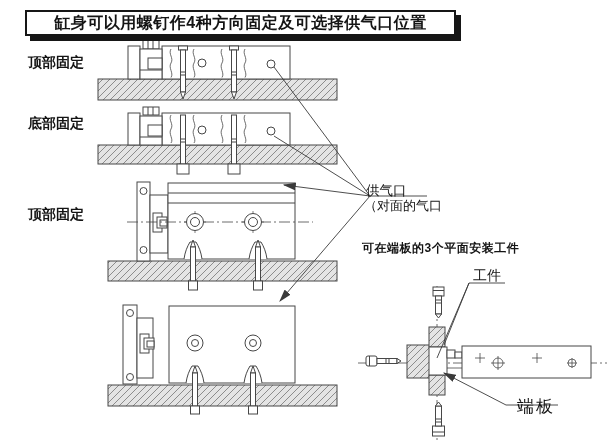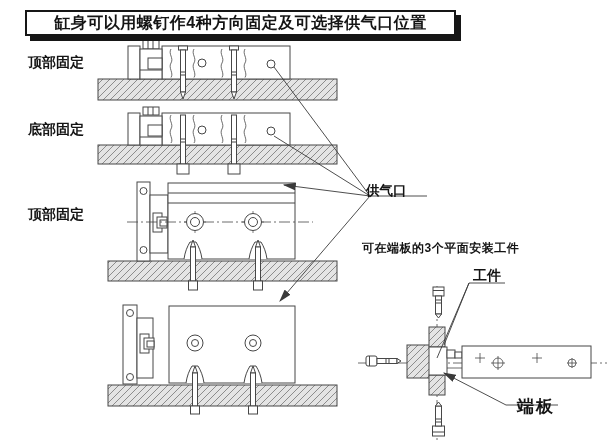--- a/index.html
+++ b/index.html
@@ -8,21 +8,21 @@
     font-family:"Liberation Sans",sans-serif;color:var(--text,#141414);overflow:hidden;
   }
   .art{position:absolute;left:0;top:0;width:611px;height:447px;}
   .title-box{
     position:absolute;left:25px;top:10px;width:427px;height:22px;
     border:2px solid #161616;box-shadow:5px 5px 0 0 #161616;background:var(--background,#fff);
     display:flex;align-items:center;justify-content:center;
   }
   .title-box span{font-size:16px;font-weight:bold;letter-spacing:.5px;white-space:nowrap;}
   .lbl{position:absolute;font-size:14px;font-weight:600;white-space:nowrap;}
-  .ann{position:absolute;font-size:13px;font-weight:700;white-space:nowrap;}
+  .ann{position:absolute;font-size:13px;font-weight:400;white-space:nowrap;}
   .ann.big{font-size:12px;font-weight:600;letter-spacing:.5px;}
   .ann.sp{letter-spacing:2px;}
 </style>
 </head>
 <body>
 
 <div class="canvas">
 
   <svg class="art" viewBox="0 0 611 447" fill="none" stroke-linecap="butt">
     <defs>
@@ -240,21 +240,22 @@
       <line x1="506" y1="405" x2="558" y2="405"></line>
       <line x1="506" y1="405" x2="444" y2="373" marker-end="url(#arr)"></line>
     </g>
   </svg>
 
   <div class="title-box">
     <span>缸身可以用螺钉作4种方向固定及可选择供气口位置</span>
   </div>
 
   <div class="lbl" style="left:28px;top:54px">顶部固定</div>
-  <div class="lbl" style="left:28px;top:121px">底部固定</div>
+  <div class="lbl" style="left:28px;top:115px">底部固定</div>
   <div class="lbl" style="left:28px;top:206px">顶部固定</div>
 
   <div class="ann" style="left:366px;top:182px;font-size:13.5px">供气口</div>
+  <div class="ann" style="left:364px;top:197px">（对面的气口</div>
 
   <div class="ann big" style="left:362px;top:240px">可在端板的3个平面安装工件</div>
   <div class="ann" style="left:473px;top:267px;font-size:14px">工件</div>
   <div class="ann sp" style="left:517px;top:395px;font-size:17px">端板</div>
 </div>
 
 </body></html>

